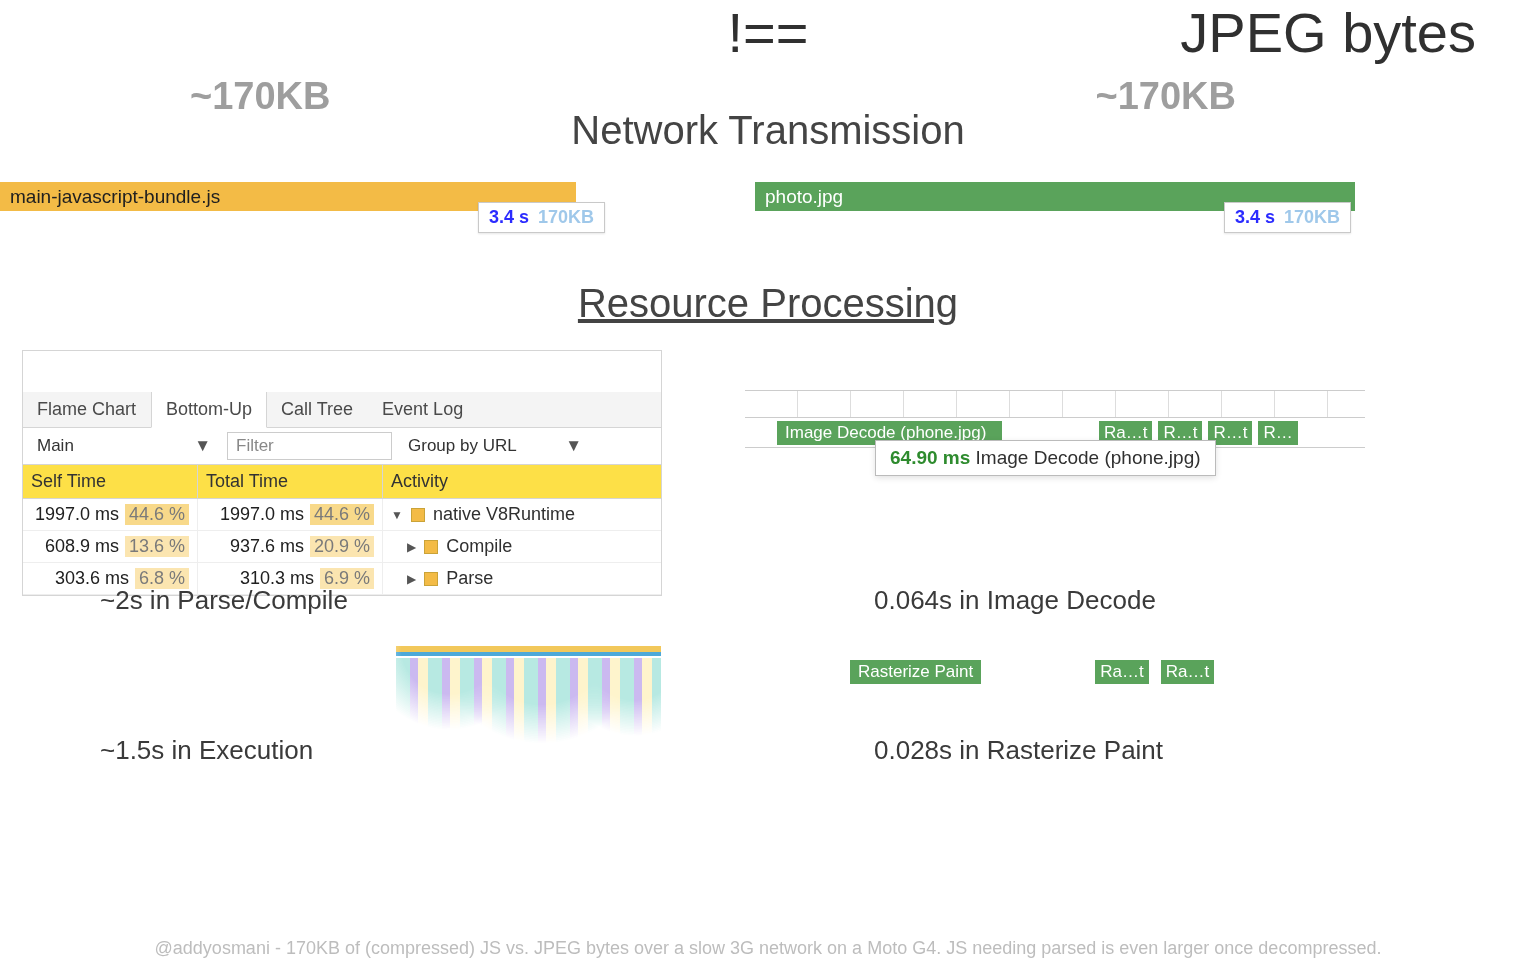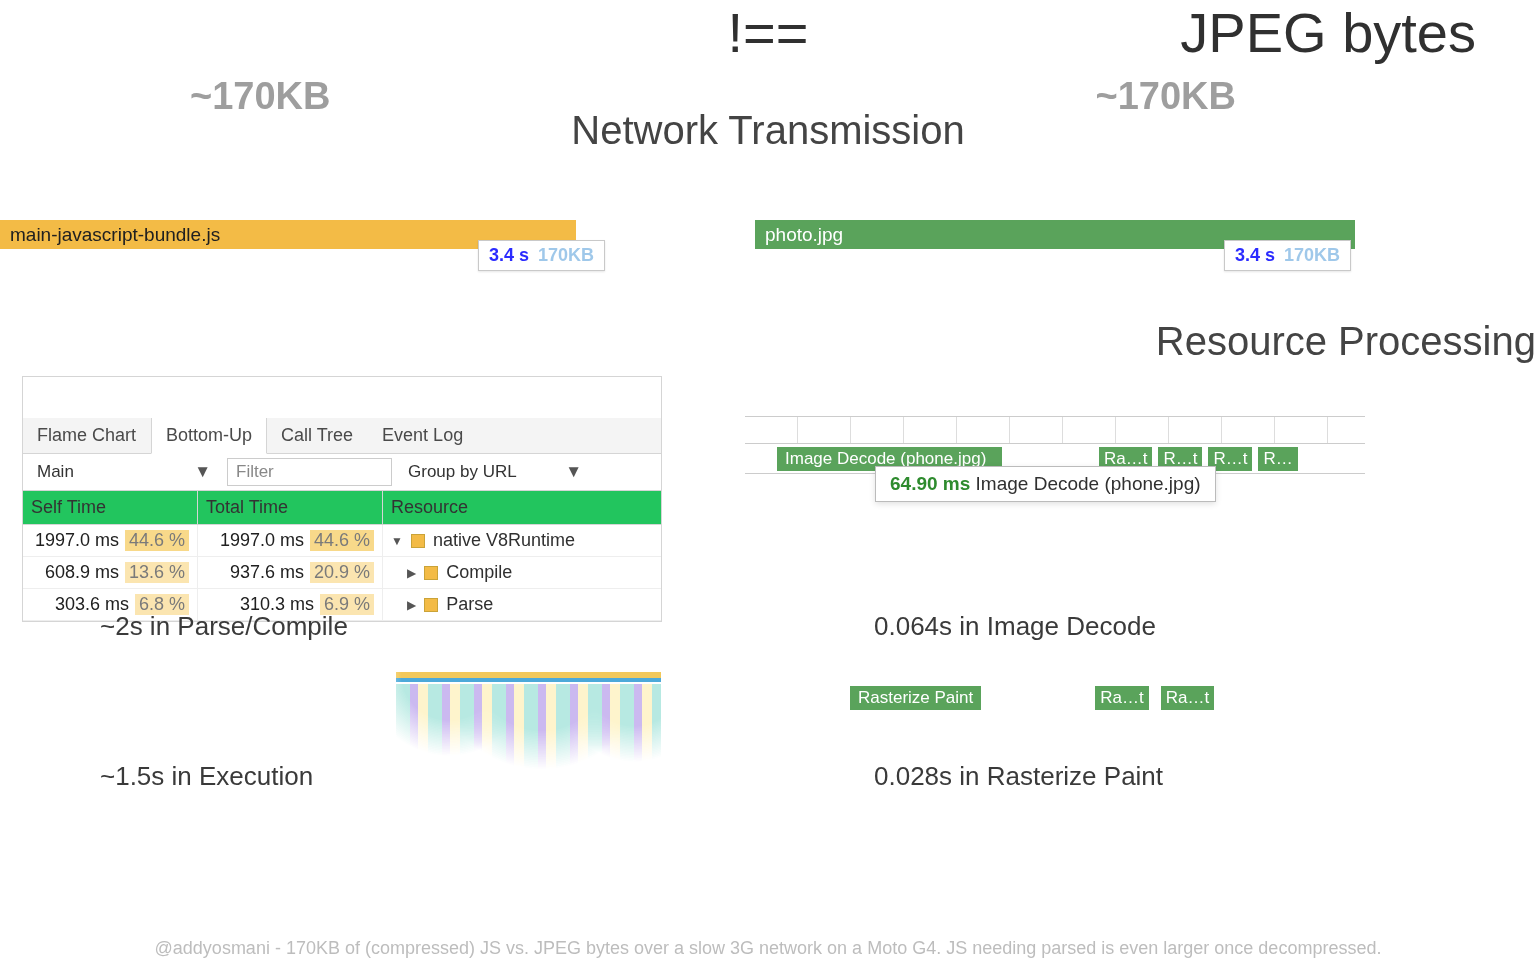--- a/index.html
+++ b/index.html
@@ -35,34 +35,34 @@
   .sub-size {
     position: absolute;
     font-size: 38px;
     font-weight: 700;
     color: #9e9e9e;
   }
   .sub-size.left  { left: 190px; }
   .sub-size.right { right: 300px; }
 
   .section-heading {
-    text-align: right;
+    text-align: center;
     font-size: 40px;
     font-weight: 400;
     color: #444;
     margin: 0;
   }
   .section-heading.net { position: absolute; top:108px; left:50%; transform:translateX(-50%);}
-  .section-heading.res { margin-top: 44px; margin-bottom: 12px; }
+  .section-heading.res { margin-top: 44px; margin-bottom: 24px; text-decoration: underline; }
 
   
   .net-row {
     position: relative;
     height: 55px;
-    margin-top: 95px;
+    margin-top: 57px;
   }
   .net-bar {
     position: absolute;
     top: 0;
     height: 29px;
     display: flex;
     align-items: center;
     padding-left: 10px;
     font-size: 19px;
     color: #202020;
@@ -139,21 +139,21 @@
     border:1px solid #ccc;
     padding:0 8px;
     font-size:17px; color:#888;
     display:flex; align-items:center;
   }
   .table-head, .trow {
     display:grid;
     grid-template-columns: 175px 185px 1fr;
   }
   .table-head {
-    background:#22c55e;
+    background:#fde047;
     border-bottom:1px solid #d5d5d5;
   }
   .table-head div {
     padding:6px 8px;
     border-right:1px solid #d5d5d5;
     color:#333;
   }
   .table-head div:last-child{border-right:none;}
   .trow { border-bottom:1px solid #eee; }
   .cell {
@@ -318,21 +318,21 @@
       </div>
       <div class="filterbox">Filter</div>
       <div class="select nob" style="flex:0 0 190px;">
         <span>Group by URL</span>
         <span class="arrow">▼</span>
       </div>
     </div>
     <div class="table-head">
       <div>Self Time</div>
       <div>Total Time</div>
-      <div>Resource</div>
+      <div>Activity</div>
     </div>
 
     <div class="trow">
       <div class="cell">
           <span class="ms">1997.0 ms</span>
           <span class="pct big">44.6 %</span>
         </div>
       <div class="cell">
           <span class="ms">1997.0 ms</span>
           <span class="pct big">44.6 %</span>

